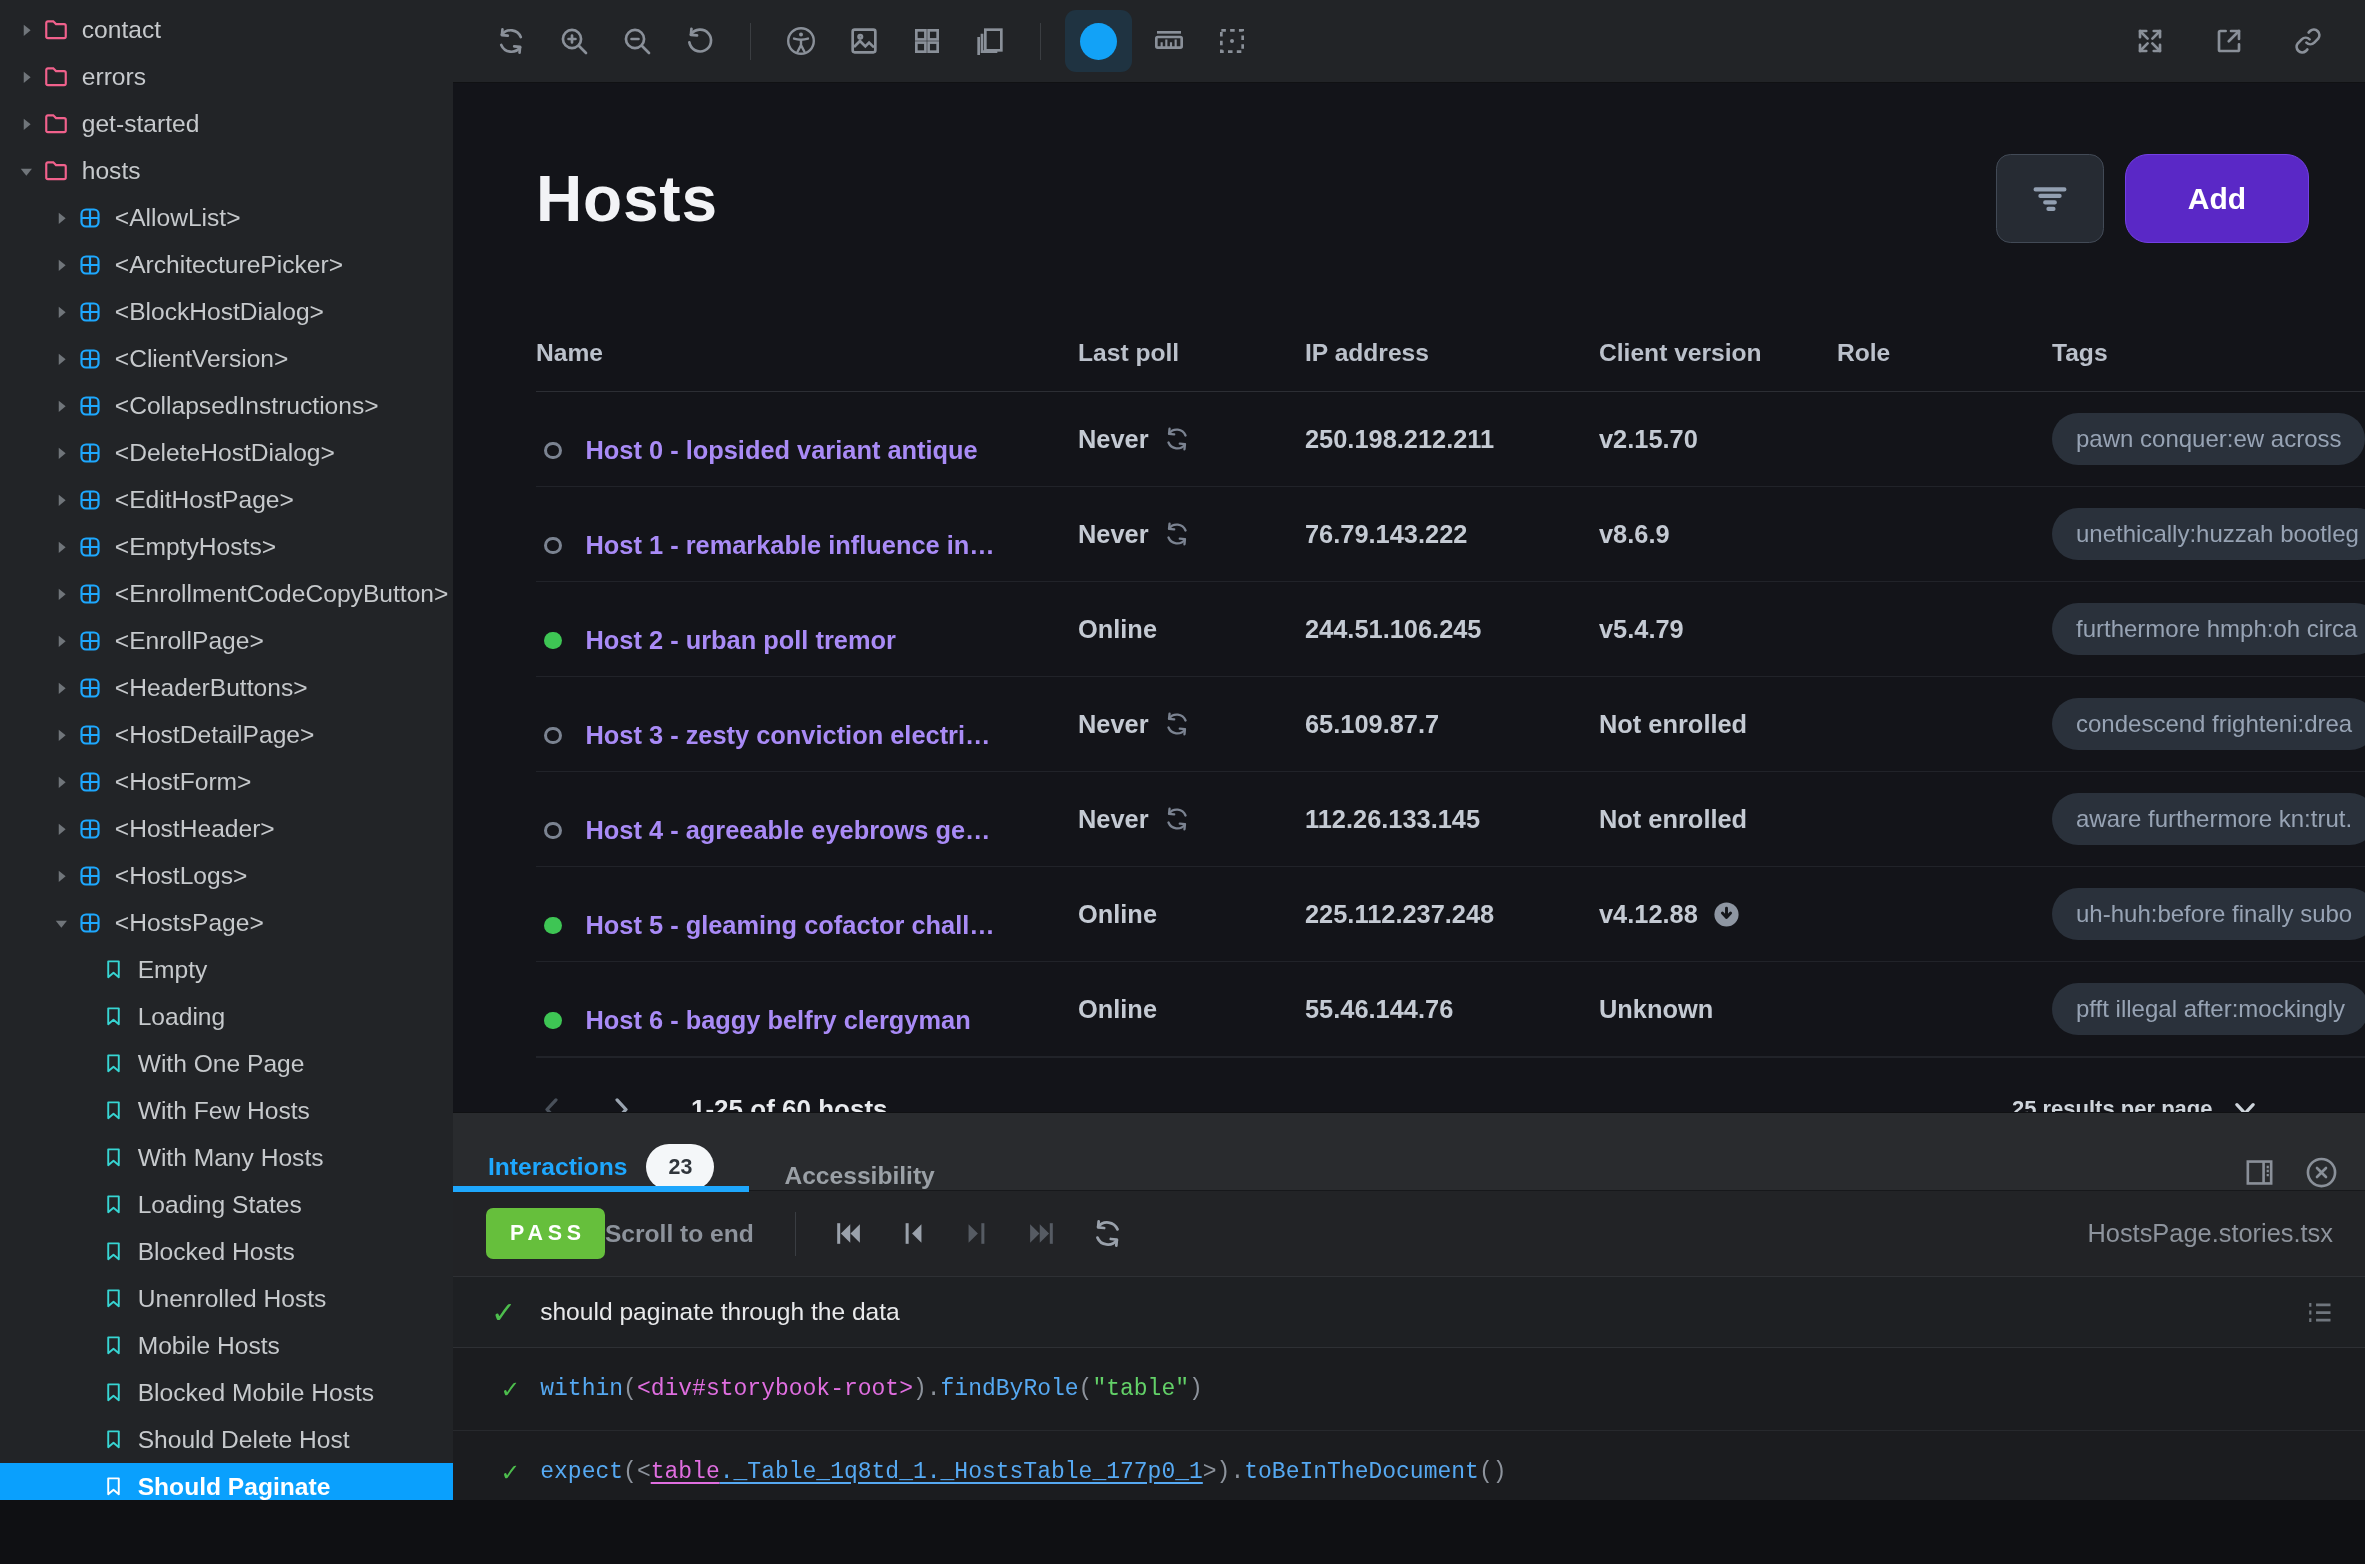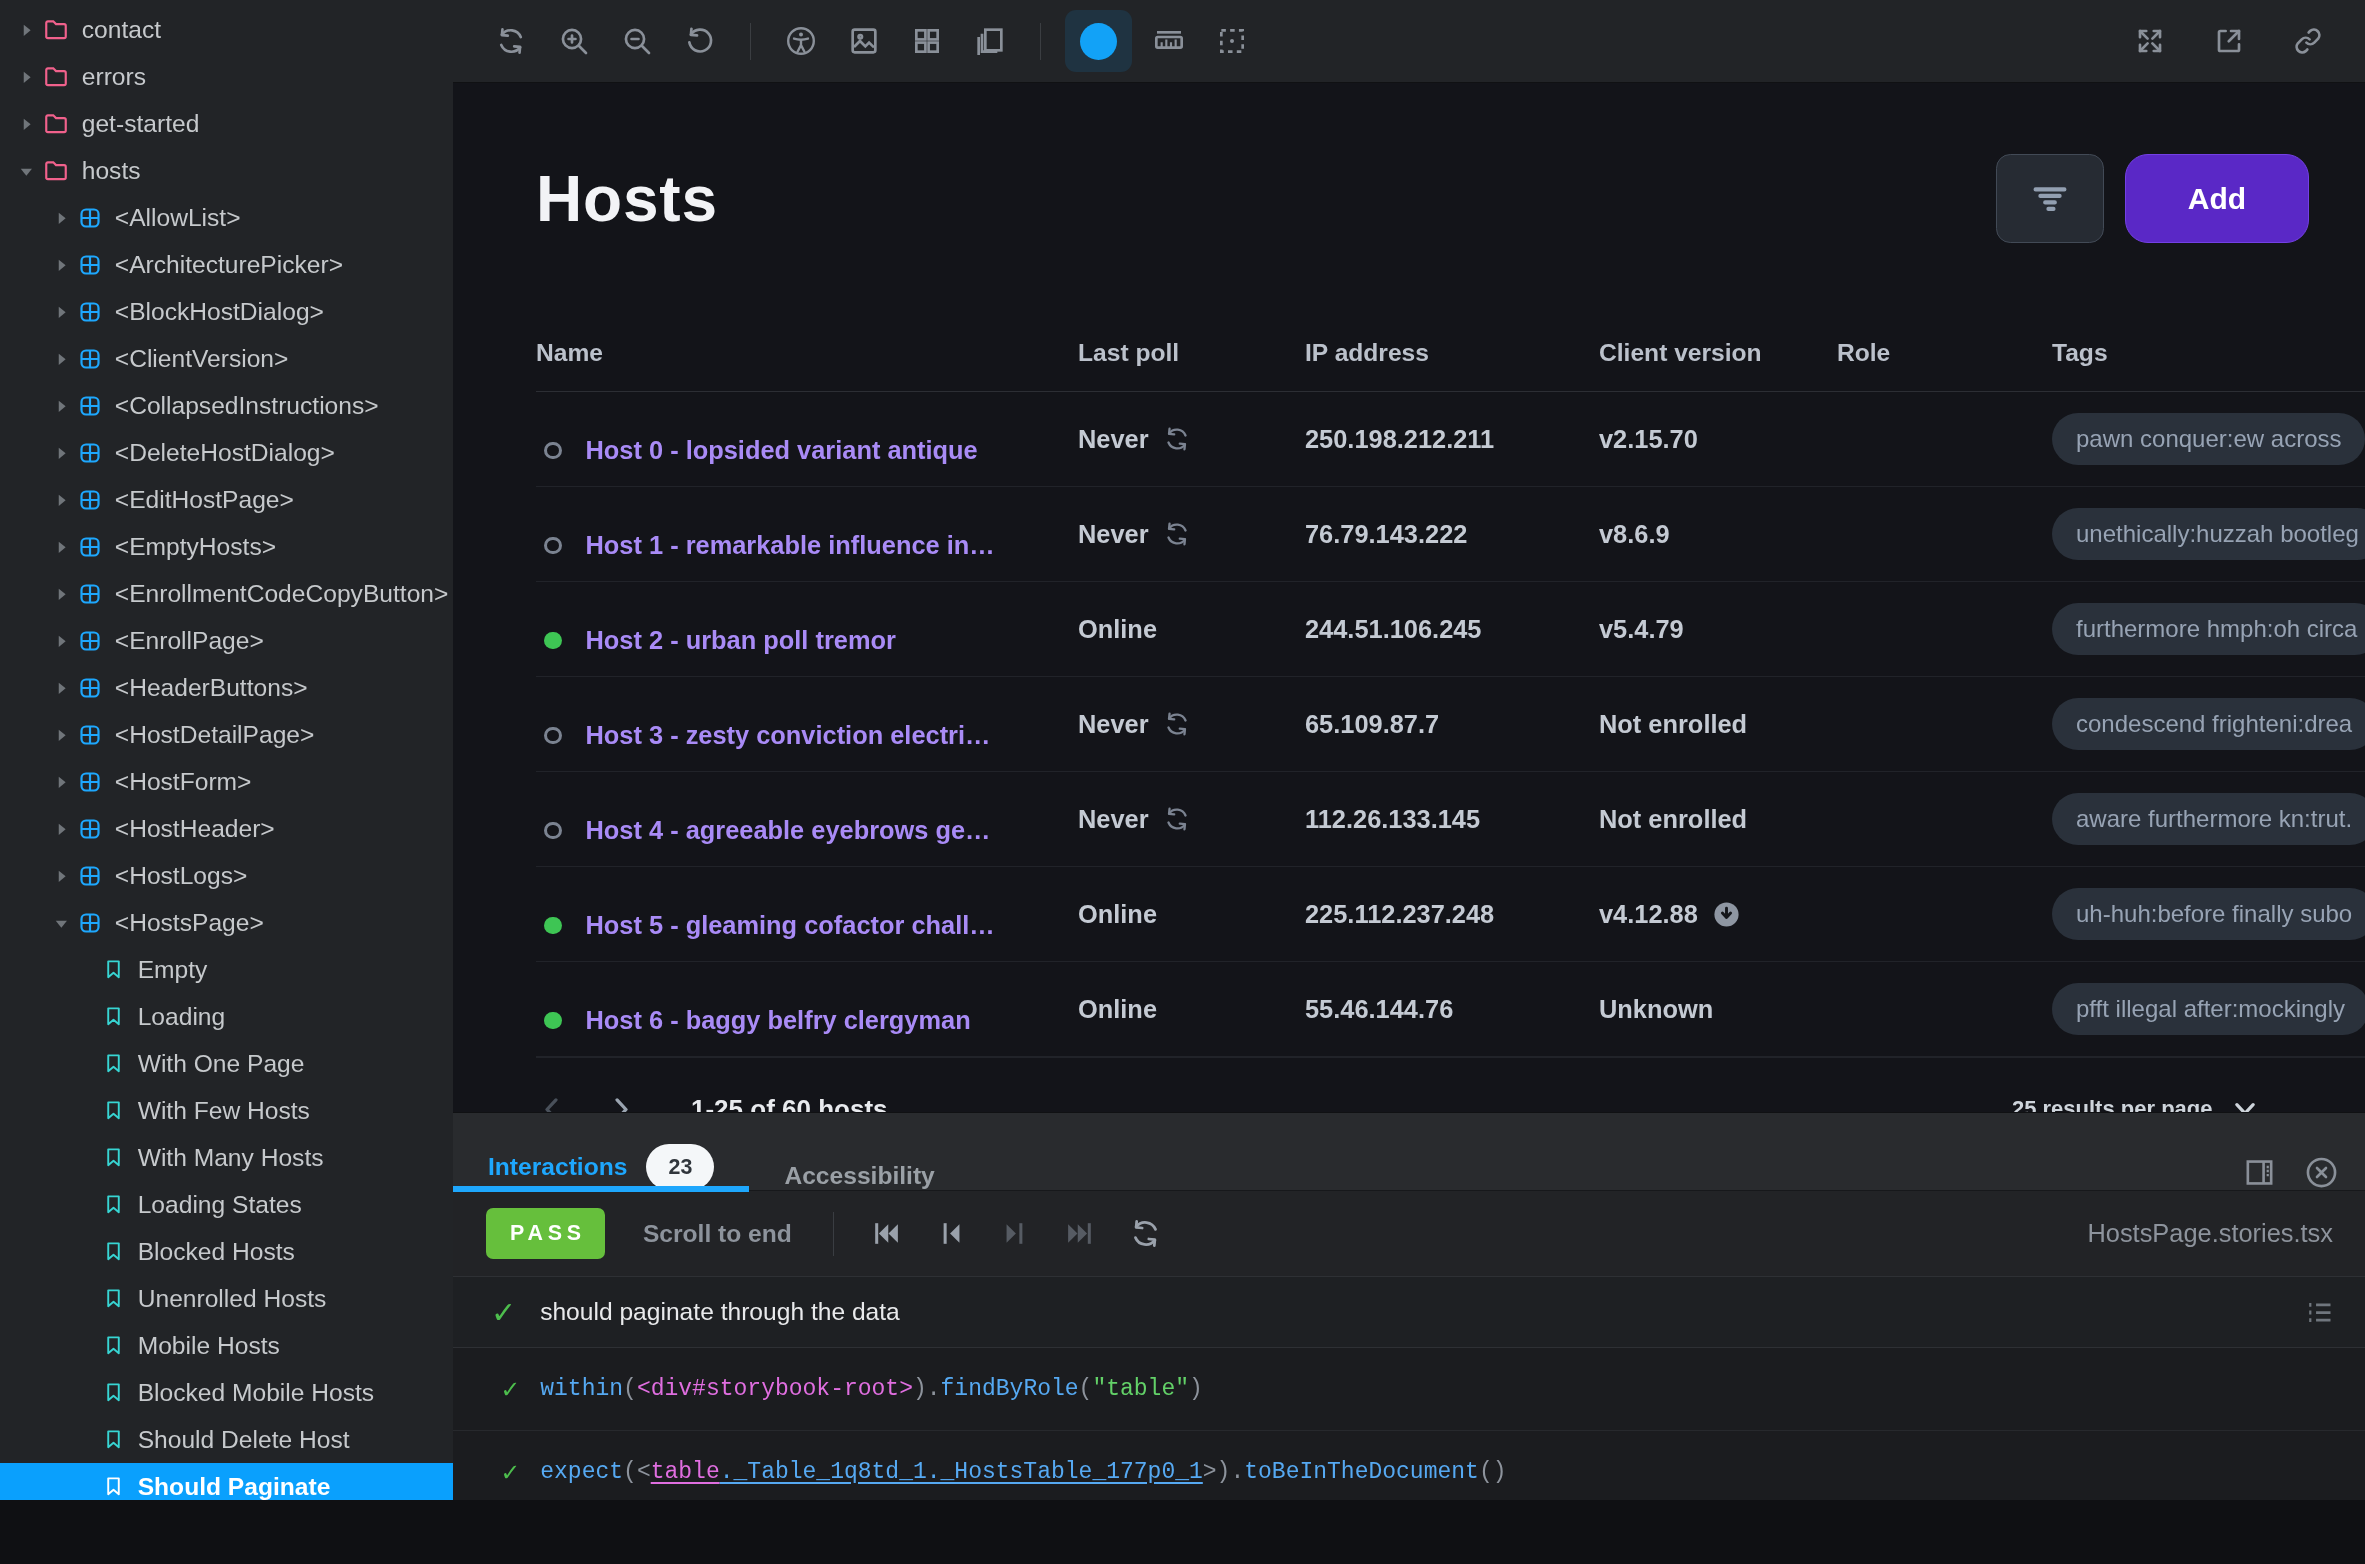--- a/index.html
+++ b/index.html
@@ -78,21 +78,21 @@
   .tab { display:flex; align-items:center; gap:19px; padding:0 35px; font-size:24.6px; font-weight:700; color:#9aa0a6; position:relative; background:none; border:none; }
   .tab.active { color:#1EA7FD; }
   .tab.active::after { content:""; position:absolute; left:0; right:0; bottom:-1.6px; height:5.6px; background:#1EA7FD; }
   .badge { background:#F4F7F9; color:#30363c; font-weight:700; font-size:21.4px; height:46px; min-width:68px; border-radius:24px; display:flex; align-items:center; justify-content:center; padding:0 9.5px; }
   .tabs-right { margin-left:auto; display:flex; align-items:center; gap:27px; padding-right:27px; color:#8b929b; }
   .tabs-right .tb-btn { width:auto; height:auto; }
   .tabs-right svg { width:35px; height:35px; }
 
   .ipanel-toolbar { height:86px; flex:0 0 86px; background:#222326; border-bottom:1.6px solid #2e3034; display:flex; align-items:center; padding:0 33px; }
   .pass { background:#66BF3C; color:#fff; font-weight:700; font-size:21.4px; letter-spacing:4.8px; height:51px; padding:0 19px 0 24px; border-radius:7.1px; display:flex; align-items:center; }
-  .scroll-btn { margin-left:38px; background:none; border:none; color:#8d939c; font-size:24.6px; font-weight:600; padding:0; }
+  .scroll-btn { background:none; border:none; color:#8d939c; font-size:24.6px; font-weight:600; padding:0; }
   .itb-divider { width:1.6px; height:44px; background:#3a3d42; margin:0 35px 0 41px; }
   .pb-btn { background:none; border:none; padding:0; margin-right:32px; color:#9aa1ab; }
   .pb-btn.disabled { color:#565b63; }
   .pb-btn svg { width:33px; height:33px; }
   .itb-file { margin-left:auto; color:#8d939c; font-size:25.4px; }
 
   .steps { flex:1; min-height:0; overflow:hidden; background:#1b1c1f; }
   .step-title { height:71px; display:flex; align-items:center; background:#1e2023; border-bottom:1.6px solid #2e3034; padding:0 30px 0 38px; }
   .step-check { color:#4DBE4D; font-size:30px; margin-right:24px; flex:0 0 auto; }
   .step-title-text { color:#e9eaec; font-size:24.6px; }

